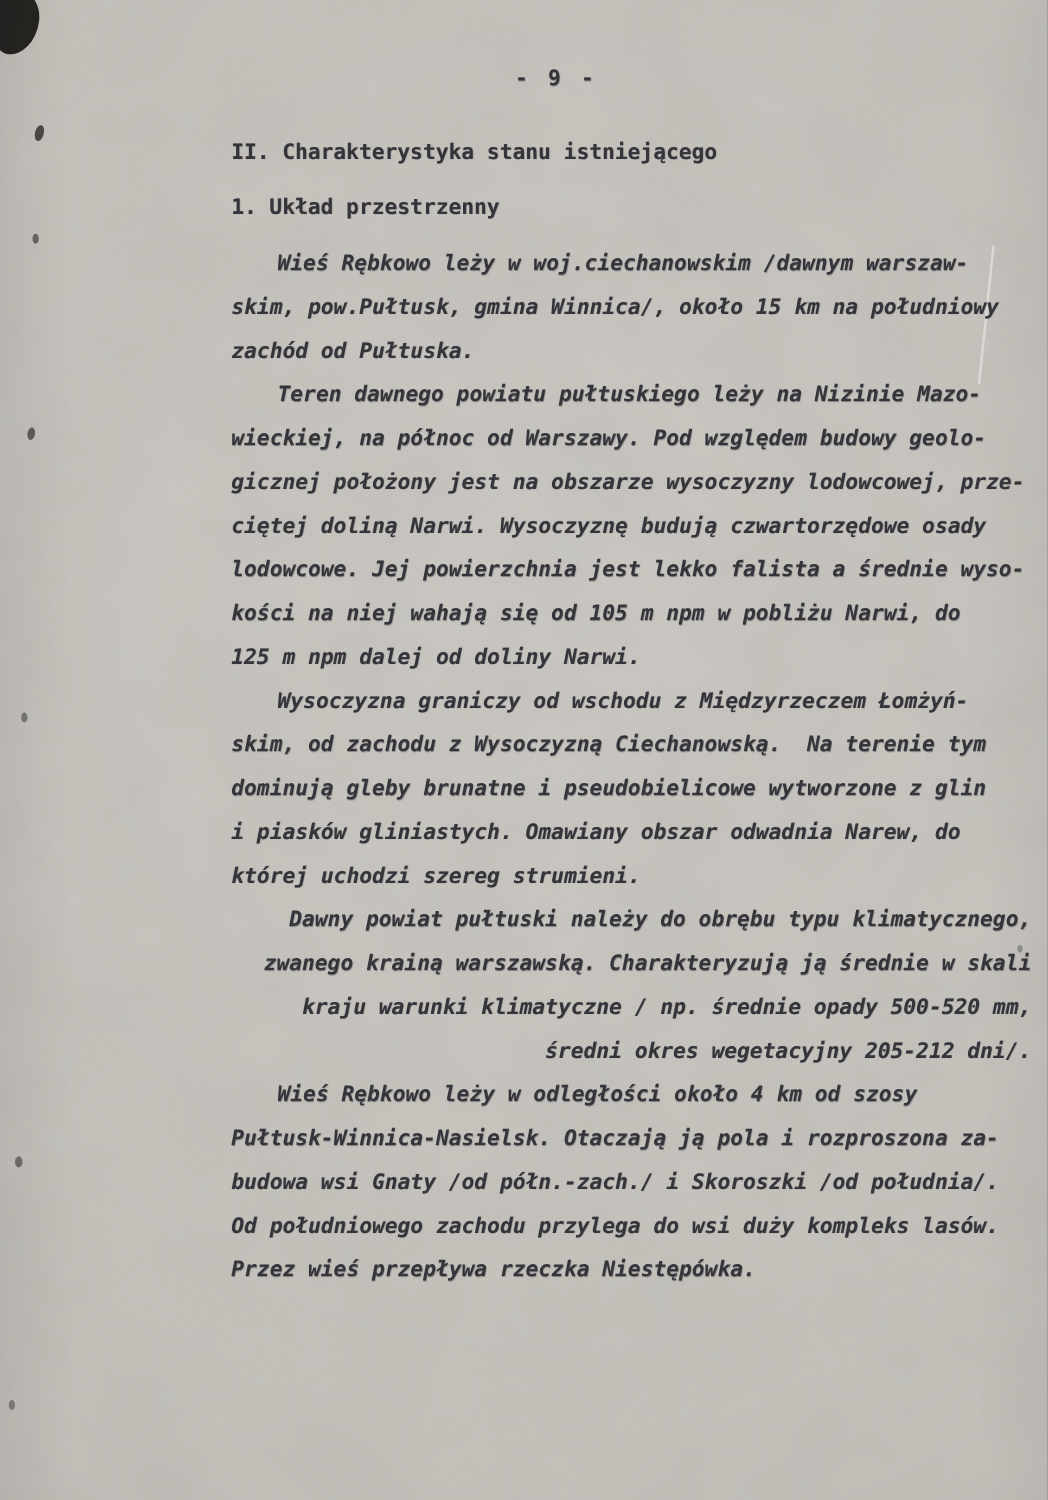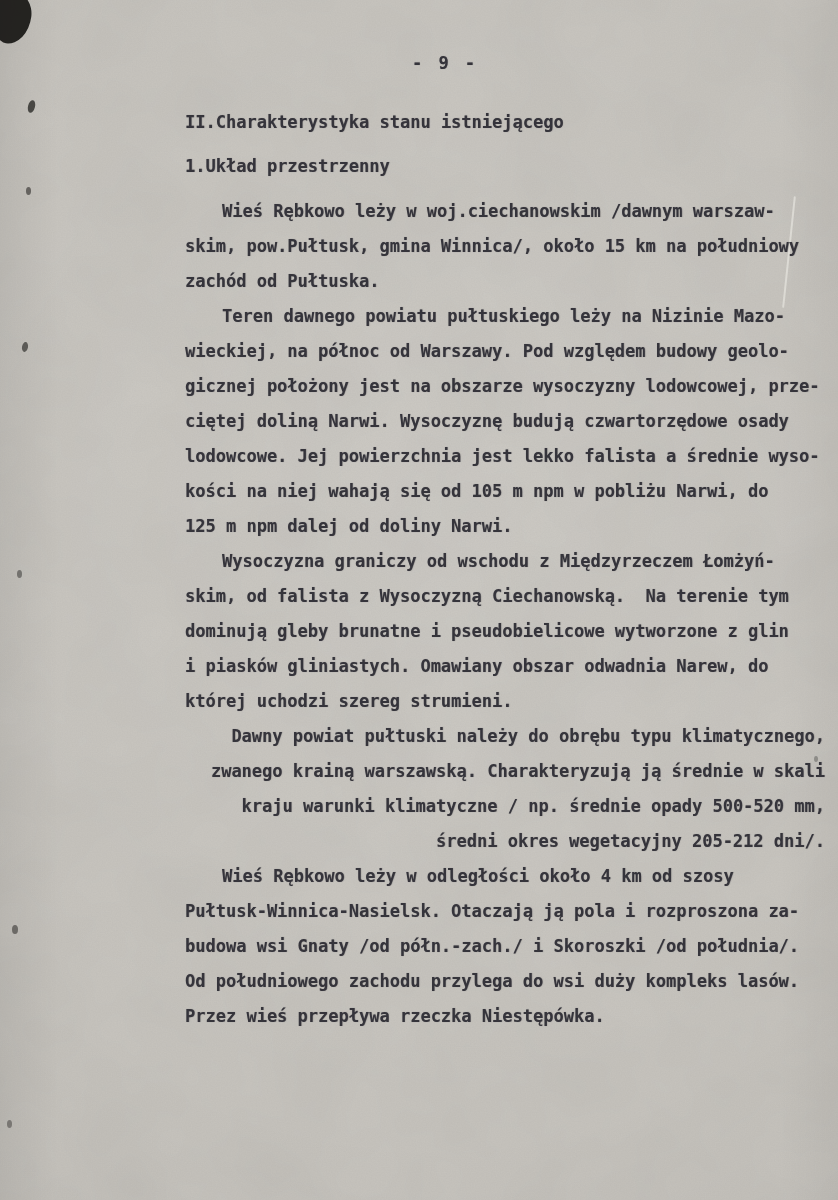--- a/index.html
+++ b/index.html
@@ -39,27 +39,29 @@
     width: 520px;
     text-align: center;
     letter-spacing: 3px;
     margin-bottom: 24px;
   }
   .heading {
     margin-bottom: 9px;
     white-space: nowrap;
   }
   .heading .prefix {
+    margin-right: 10px;
   }
   .heading .u {
     text-decoration-thickness: 1.5px;
     text-underline-offset: 5px;
   }
   .body {
     margin-top: 10px;
+    font-style: italic;
   }
   .para {
     white-space: pre-wrap;
     text-indent: 37px;
     margin: 0;
   }
   .para.no-indent {
     text-indent: 0;
     text-align: right;
   }
@@ -138,21 +140,21 @@
 skim, pow.Pułtusk, gmina Winnica/, około 15 km na południowy
 zachód od Pułtuska.</div>
         <div class="para">Teren dawnego powiatu pułtuskiego leży na Nizinie Mazo-
 wieckiej, na północ od Warszawy. Pod względem budowy geolo-
 gicznej położony jest na obszarze wysoczyzny lodowcowej, prze-
 ciętej doliną Narwi. Wysoczyznę budują czwartorzędowe osady
 lodowcowe. Jej powierzchnia jest lekko falista a średnie wyso-
 kości na niej wahają się od 105 m npm w pobliżu Narwi, do
 125 m npm dalej od doliny Narwi.</div>
         <div class="para">Wysoczyzna graniczy od wschodu z Międzyrzeczem Łomżyń-
-skim, od falista z Wysoczyzną Ciechanowską.  Na terenie tym
+skim, od zachodu z Wysoczyzną Ciechanowską.  Na terenie tym
 dominują gleby brunatne i pseudobielicowe wytworzone z glin
 i piasków gliniastych. Omawiany obszar odwadnia Narew, do
 której uchodzi szereg strumieni.</div>
         <div class="para no-indent">Dawny powiat pułtuski należy do obrębu typu klimatycznego,
 zwanego krainą warszawską. Charakteryzują ją średnie w skali
 kraju warunki klimatyczne / np. średnie opady 500-520 mm,
 średni okres wegetacyjny 205-212 dni/.</div>
         <div class="para">Wieś Rębkowo leży w odległości około 4 km od szosy
 Pułtusk-Winnica-Nasielsk. Otaczają ją pola i rozproszona za-
 budowa wsi Gnaty /od półn.-zach./ i Skoroszki /od południa/.

